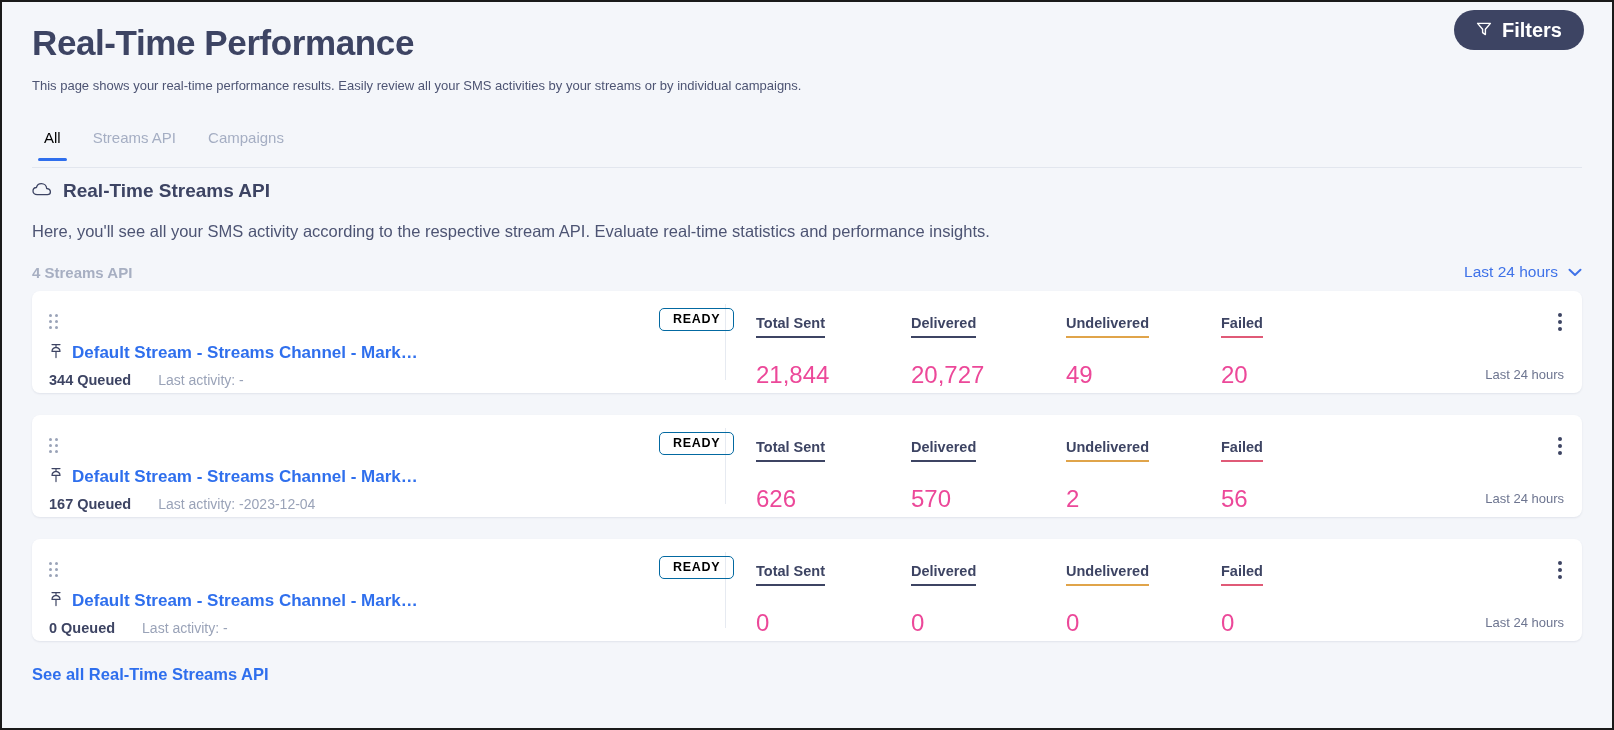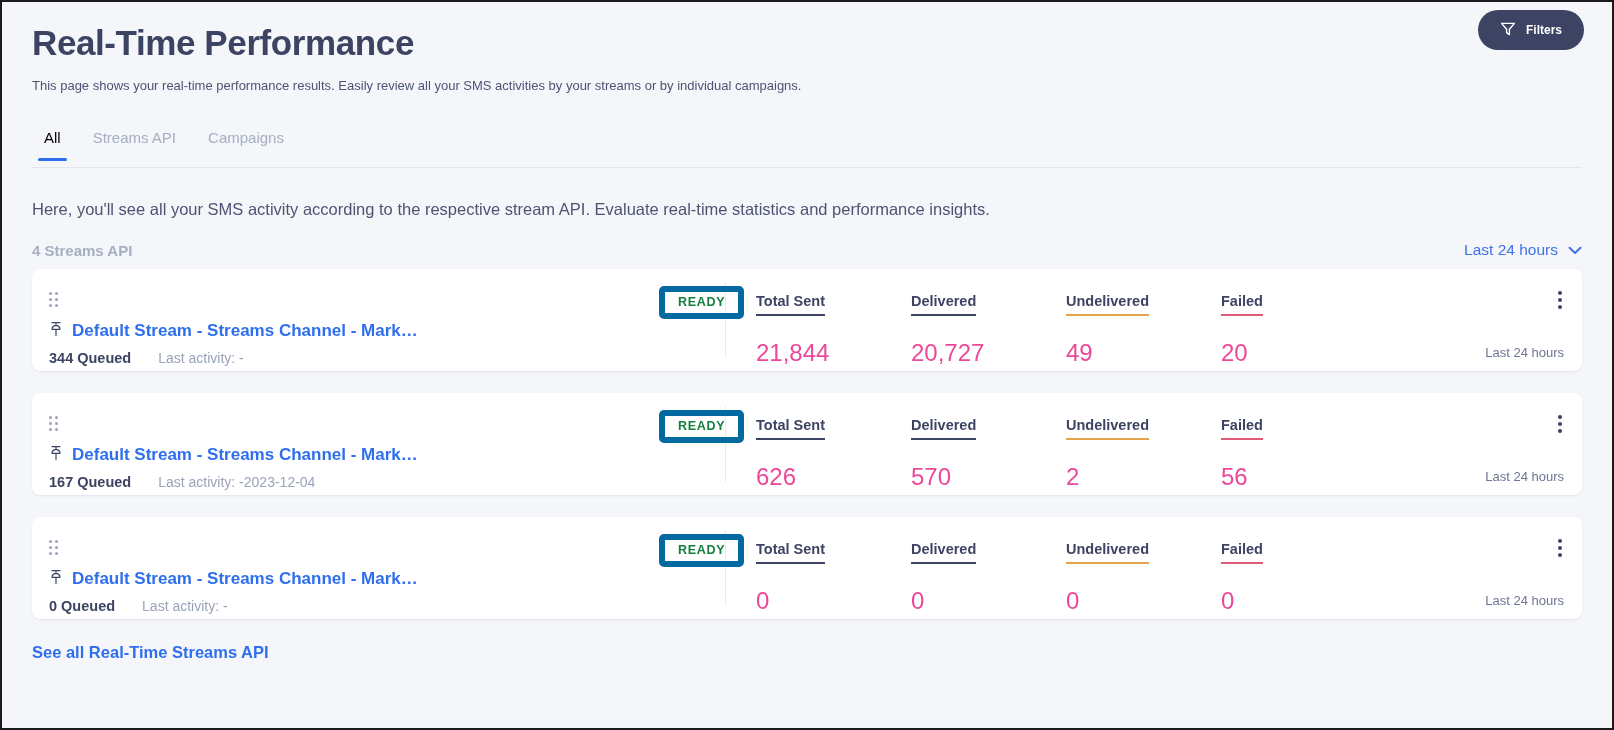--- a/index.html
+++ b/index.html
@@ -52,21 +52,21 @@
     right: 28px;
     top: 8px;
     display: flex;
     align-items: center;
     gap: 10px;
     height: 40px;
     padding: 0 22px;
     border-radius: 20px;
     background: #3d4463;
     color: #ffffff;
-    font-size: 12px;
+    font-size: 20px;
     font-weight: bold;
     border: none;
     cursor: pointer;
     font-family: "Liberation Sans", sans-serif;
   }
 
   .funnel-icon { display: block; }
 
   
   .tab-bar {
@@ -234,23 +234,23 @@
   .last-activity {
     font-size: 14px;
     color: #9aa3b8;
   }
 
   .status-badge {
     position: absolute;
     left: 627px;
     top: 17px;
     padding: 3px 13px 4px 13px;
-    border: 6px solid #0369a1;
+    border: 1px solid #0369a1;
     border-radius: 5px;
-    color: #15803d;
+    color: #000000;
     font-size: 12.5px;
     font-weight: bold;
     letter-spacing: 0.7px;
   }
 
   
   .metrics {
     display: flex;
     padding-top: 23px;
     padding-left: 30px;
@@ -333,20 +333,28 @@
   </button>
 
   <div class="tab-bar">
     <button class="tab active">All</button>
     <button class="tab">Streams API</button>
     <button class="tab">Campaigns</button>
   </div>
 
   <div class="section">
 
+    <div class="section-title-row">
+      <span>
+        <svg width="20" height="15" viewBox="0 0 20 15">
+          <path d="M5.2 12.6 C2.6 12.6 1 11 1 9 C1 7.1 2.5 5.6 4.4 5.5 C5 3.2 7 1.6 9.4 1.6 C12.2 1.6 14.5 3.8 14.7 6.5 C16.8 6.7 18.4 8.3 18.4 10 C18.4 11.5 17.2 12.6 15.4 12.6 Z" fill="none" stroke="#3d4463" stroke-width="1.3" stroke-linejoin="round"></path>
+        </svg>
+      </span>
+      <span class="section-title">Real-Time Streams API</span>
+    </div>
 
     <div class="section-desc">Here, you'll see all your SMS activity according to the respective stream API. Evaluate real-time statistics and performance insights.</div>
 
     <div class="section-meta-row">
       <span class="stream-count">4 Streams API</span>
       <div class="range-picker">
         <span>Last 24 hours</span>
         <span>
           <svg width="14" height="9" viewBox="0 0 14 9">
             <path d="M1.5 1.8 L7 7 L12.5 1.8" fill="none" stroke="#3f72e8" stroke-width="2" stroke-linecap="round" stroke-linejoin="round"></path>

